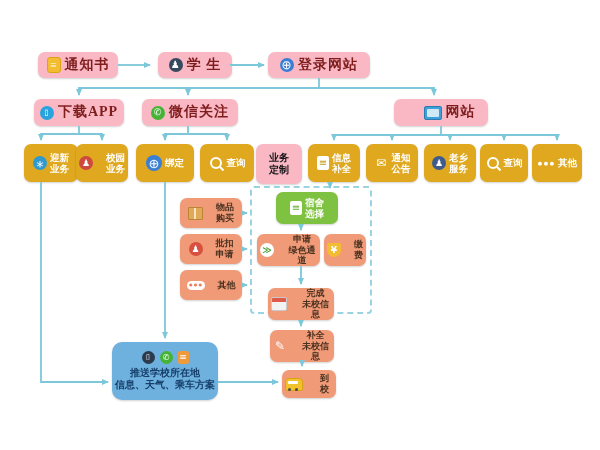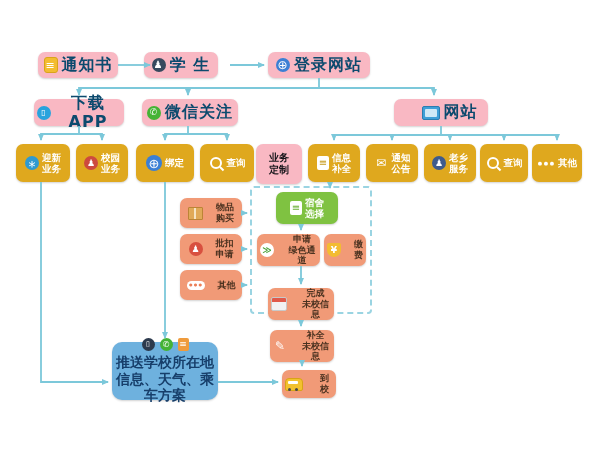--- a/index.html
+++ b/index.html
@@ -13,26 +13,26 @@
   #edges{position:absolute;left:0;top:0;z-index:3;pointer-events:none;}
   #edges polyline{fill:none;stroke:var(--arrow);stroke-width:1.8;}
   #ah-path{fill:var(--arrow);}
 
   #dashed-region{position:absolute;z-index:1;border:2px dashed var(--dashed_border);border-radius:4px;background:transparent;}
 
   .node{position:absolute;z-index:2;display:flex;align-items:center;justify-content:center;gap:4px;
         border-radius:7px;box-sizing:border-box;padding:2px 3px;box-shadow:0 1px 2px rgba(0,0,0,.18);}
   .lb{white-space:pre-line;text-align:center;line-height:1.18;}
 
-  .t-pink{background:var(--pink);color:#0c4a6e;font-weight:bold;font-size:16px;letter-spacing:1px;}
+  .t-pink{background:var(--pink);color:#7f1d1d;font-weight:bold;font-size:14px;letter-spacing:1px;font-family:Liberation Serif, serif;}
   .t-pink-sm{background:var(--pink);color:#16151a;font-weight:bold;font-size:10px;letter-spacing:0;}
   .t-gold{background:var(--gold);color:#fff;font-weight:bold;font-size:9.5px;gap:3px;}
   .t-orange{background:var(--orange);color:#4b3220;font-weight:bold;font-size:9px;gap:13px;}
   .t-green{background:var(--green);color:#fff;font-weight:bold;font-size:9.5px;gap:3px;}
-  .t-blue{background:var(--blue);color:#173f6b;font-weight:bold;font-size:14px;
+  .t-blue{background:var(--blue);color:#173f6b;font-weight:bold;font-size:10px;
           flex-direction:column;gap:3px;border-radius:10px;}
   .icrow{display:flex;gap:5px;align-items:center;}
 
   
   .ic{display:inline-flex;align-items:center;justify-content:center;flex:0 0 auto;
       width:14px;height:14px;border-radius:50%;color:#fff;font-size:9px;line-height:1;font-weight:normal;}
   .ic-doc{border-radius:3px;background:#f3bc31;border:1px solid #d9a41a;width:12px;height:14px;}
   .ic-doc::before{content:"≡";font-size:11px;}
   .ic-student{background:#37495e;}
   .ic-student::before{content:"♟";font-size:10px;}
@@ -120,46 +120,46 @@
       <polyline points="242,249 247,249" marker-end="url(#ah)"></polyline>
       <polyline points="242,285 247,285" marker-end="url(#ah)"></polyline>
       <polyline points="165,182 165,338" marker-end="url(#ah)"></polyline>
       <polyline points="41,182 41,382 108,382" marker-end="url(#ah)"></polyline>
       <polyline points="218,382 278,382" marker-end="url(#ah)"></polyline>
     </svg>
 <div class="node t-pink" style="left: 38px; top: 52px; width: 80px; height: 26px;">
       <span class="ic ic-doc"></span>
       <span class="lb">通知书</span>
     </div>
-    <div class="node t-pink" style="left: 144px; top: 52px; width: 74px; height: 26px;">
+    <div class="node t-pink" style="left: 158px; top: 52px; width: 74px; height: 26px;">
       <span class="ic ic-student"></span>
       <span class="lb">学 生</span>
     </div>
     <div class="node t-pink" style="left: 268px; top: 52px; width: 102px; height: 26px;">
       <span class="ic ic-globe"></span>
       <span class="lb">登录网站</span>
     </div>
     <div class="node t-pink" style="left: 34px; top: 99px; width: 90px; height: 27px;">
       <span class="ic ic-phone"></span>
       <span class="lb">下载APP</span>
     </div>
     <div class="node t-pink" style="left: 142px; top: 99px; width: 96px; height: 27px;">
       <span class="ic ic-wechat"></span>
       <span class="lb">微信关注</span>
     </div>
     <div class="node t-pink" style="left: 394px; top: 99px; width: 94px; height: 27px; padding-left: 20px;">
       <span class="ic ic-monitor"></span>
       <span class="lb">网站</span>
     </div>
-    <div class="node t-gold" style="left: 16px; top: 144px; width: 54px; height: 38px;">
+    <div class="node t-gold" style="left: 24px; top: 144px; width: 54px; height: 38px;">
       <span class="ic ic-sparkle"></span>
       <span class="lb">迎新
 业务</span>
     </div>
-    <div class="node t-gold" style="left: 76px; top: 144px; width: 52px; height: 38px;">
+    <div class="node t-gold" style="left: 76px; top: 144px; width: 52px; height: 38px; justify-content: space-between;">
       <span class="ic ic-campus"></span>
       <span class="lb">校园
 业务</span>
     </div>
     <div class="node t-gold" style="left: 136px; top: 144px; width: 58px; height: 38px;">
       <span class="ic ic-globe2"></span>
       <span class="lb">绑定</span>
     </div>
     <div class="node t-gold" style="left: 200px; top: 144px; width: 54px; height: 38px;">
       <span class="ic ic-search"></span>

